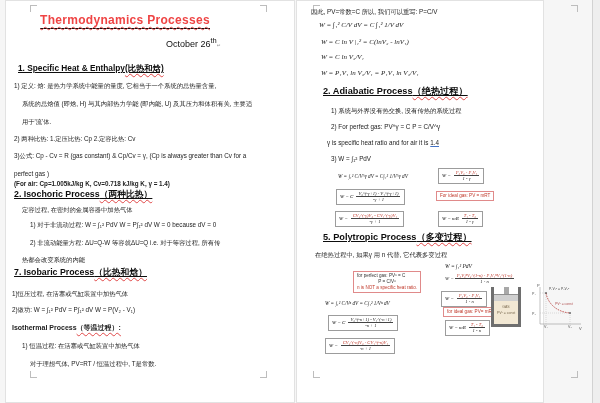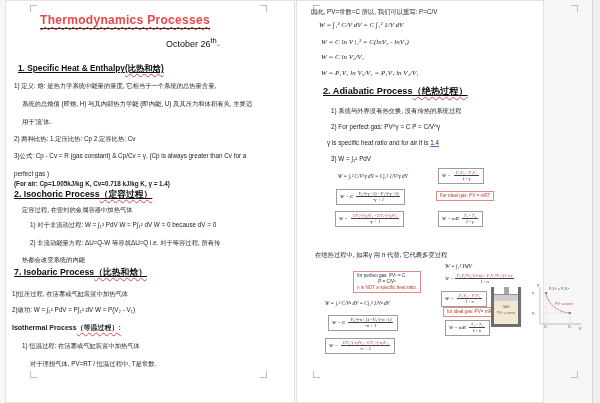--- a/index.html
+++ b/index.html
@@ -64,21 +64,21 @@
 
     <div class="ln h" style="left:12px;top:62px;"><span>1. Specific Heat &amp; Enthalpy</span><span class="wavy">(比热和焓)</span></div>
     <div class="ln" style="left:8px;top:81px;">1) 定义: 焓: 是热力学系统中能量的量度, 它相当于一个系统的总热量含量,</div>
     <div class="ln" style="left:16px;top:99px;">系统的总焓值 (即焓, H) 与其内部热力学能 (即内能, U) 及其压力和体积有关, 主要适</div>
     <div class="ln" style="left:16px;top:117px;">用于'流'体.</div>
     <div class="ln" style="left:8px;top:134px;">2) 两种比热: 1.定压比热: Cp          2.定容比热: Cv</div>
     <div class="ln" style="left:8px;top:151px;">3)公式: Cp - Cv = R (gas constant) &amp; Cp/Cv = γ, (Cp is always greater than Cv for a</div>
     <div class="ln" style="left:8px;top:169px;">perfect gas )</div>
     <div class="ln b" style="left:8px;top:179px;">(For air: Cp=1.005kJ/kg K, Cv=0.718 kJ/kg K, γ = 1.4)</div>
 
-    <div class="ln h hb" style="left:8px;top:188px;"><span>2. Isochoric Process</span><span class="wavy">（定容过程）</span></div>
+    <div class="ln h hb" style="left:8px;top:188px;"><span>2. Isochoric Process</span><span class="wavy">（两种比热）</span></div>
     <div class="ln" style="left:16px;top:205px;">定容过程, 在密封的金属容器中加热气体</div>
     <div class="ln" style="left:24px;top:220px;">1)   对于非流动过程: W = ∫₁² PdV   W = P∫₁² dV   W = 0 because dV = 0</div>
     <div class="ln" style="left:24px;top:238px;">2)   非流动能量方程: ΔU=Q-W   等容就ΔU=Q     i.e. 对于等容过程, 所有传</div>
     <div class="ln" style="left:16px;top:255px;">热都会改变系统的内能</div>
 
     <div class="ln h hb" style="left:8px;top:266px;"><span>7. Isobaric Process</span><span class="wavy">（比热和焓）</span></div>
     <div class="ln" style="left:6px;top:289px;">1)恒压过程, 在活塞或气缸装置中加热气体</div>
     <div class="ln" style="left:6px;top:305px;">2)做功: W = ∫₁² PdV = P∫₁² dV    W = P(V₂ - V₁)</div>
 
     <div class="ln b" style="left:6px;top:323px;font-size:7px;"><span>Isothermal Process</span><span class="wavy">（等温过程）:</span></div>
@@ -130,20 +130,21 @@
         </span>
       </div>
     <div class="fbox" style="left:141px;top:210px;">
         <span class="pfx">W = mR</span>
         <span class="frac">
           <span class="num redn">T₁ - T₂</span>
           <span class="den">1 - γ</span>
         </span>
       </div>
 
+    <div class="ln h hb" style="left:26px;top:231px;font-size:9.2px;"><span>5. Polytropic Process</span><span class="wavy">（多变过程）</span></div>
     <div class="ln" style="left:18px;top:250px;">在绝热过程中, 如果γ 用 n 代替, 它代表多变过程</div>
     <div class="ln math" style="left:148px;top:262px;font-size:5.5px;">W = ∫₁² PdV</div>
 
     <div class="redbox" style="left:56px;top:270px;">
       <div>for perfect gas:   PVⁿ = C</div>
       <div style="text-align:center;">P = C/Vⁿ</div>
       <div class="redtx">n is NOT a specific heat ratio.</div>
     </div>
 
     <div class="ln" style="left:148px;top:272px;"><span class="pfx" style="font-size:5px;">W =</span><span class="frac">

